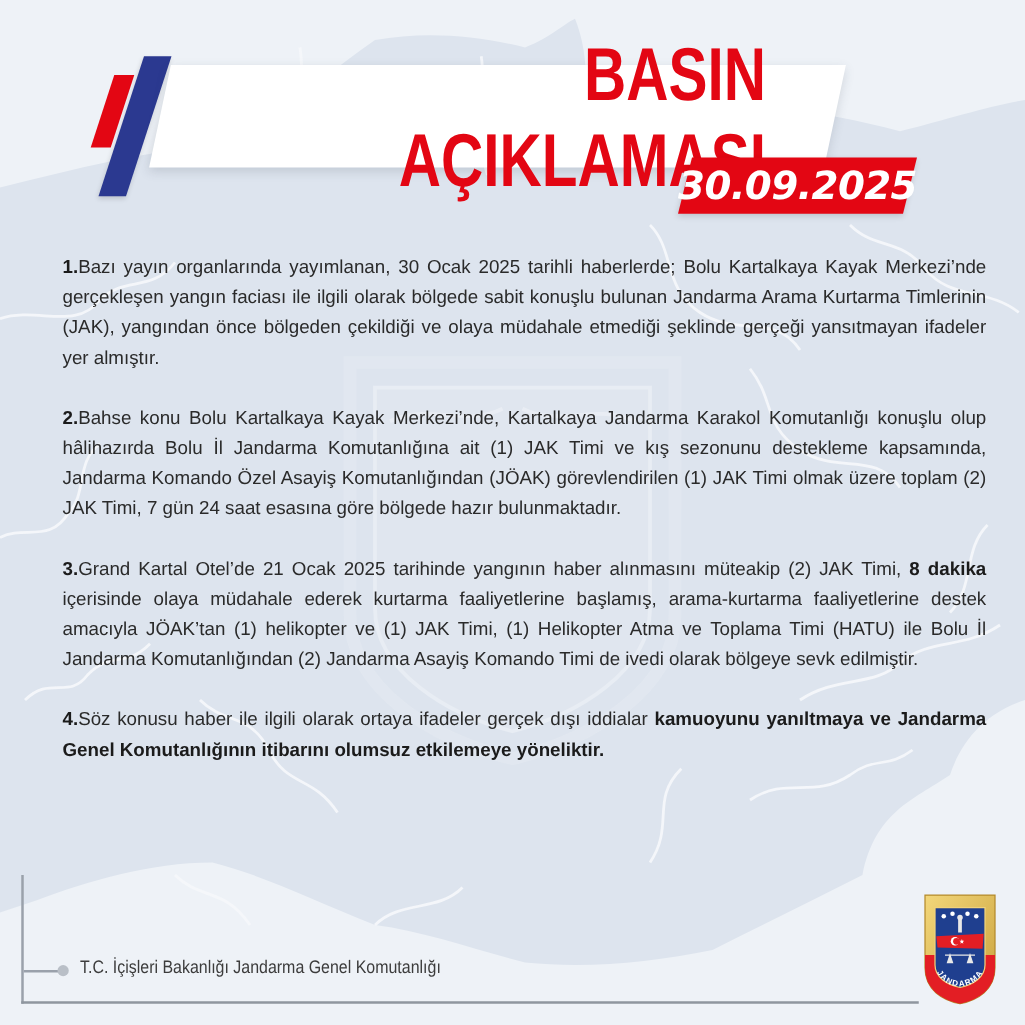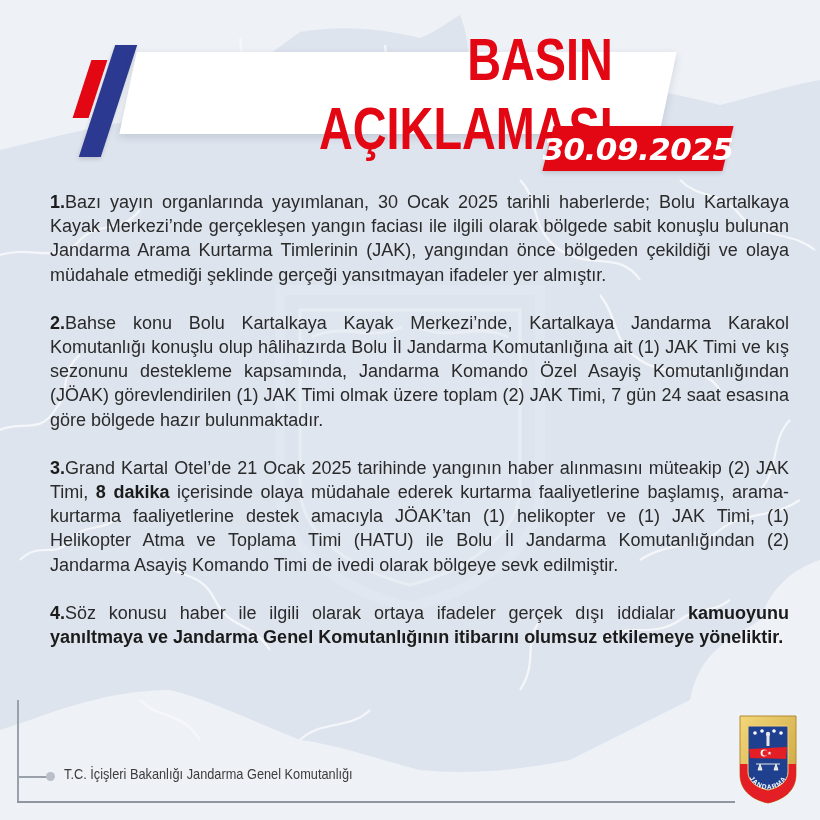--- a/index.html
+++ b/index.html
@@ -40,22 +40,22 @@
   }
   .date-text {
     position:absolute; left:548px; top:126px; width:180px; height:45px;
     display:flex; align-items:center; justify-content:center;
     color:#ffffff; font-weight:bold; font-style:italic; font-size:31px;
     font-family:"DejaVu Sans", sans-serif; letter-spacing:-0.5px;
   }
 
   
   .content {
-    position:absolute; left:50px; top:190px; width:739px; z-index:4;
-    color:#2a2a2a; font-size:18px; line-height:24.2px; text-align:justify;
+    position:absolute; left:50px; top:202px; width:739px; z-index:4;
+    color:#2a2a2a; font-size:15px; line-height:24.2px; text-align:justify;
   }
   .para { margin:0 0 24px 0; }
   .num { font-weight:bold; color:#1b1b1b; }
   .b { font-weight:bold; color:#1b1b1b; }
 
   
   .footer-frame-v { position:absolute; left:17px; top:700px; width:2px; height:103px; background:#9aa1ab; z-index:4; }
   .footer-frame-h { position:absolute; left:17px; top:801px; width:718px; height:2px; background:#8f969f; z-index:4; }
   .footer-line { position:absolute; left:19px; top:776px; width:28px; height:2px; background:#9aa1ab; z-index:4; }
   .footer-dot { position:absolute; left:46px; top:772px; width:9px; height:9px; border-radius:50%; background:#b9bfc7; z-index:4; }

